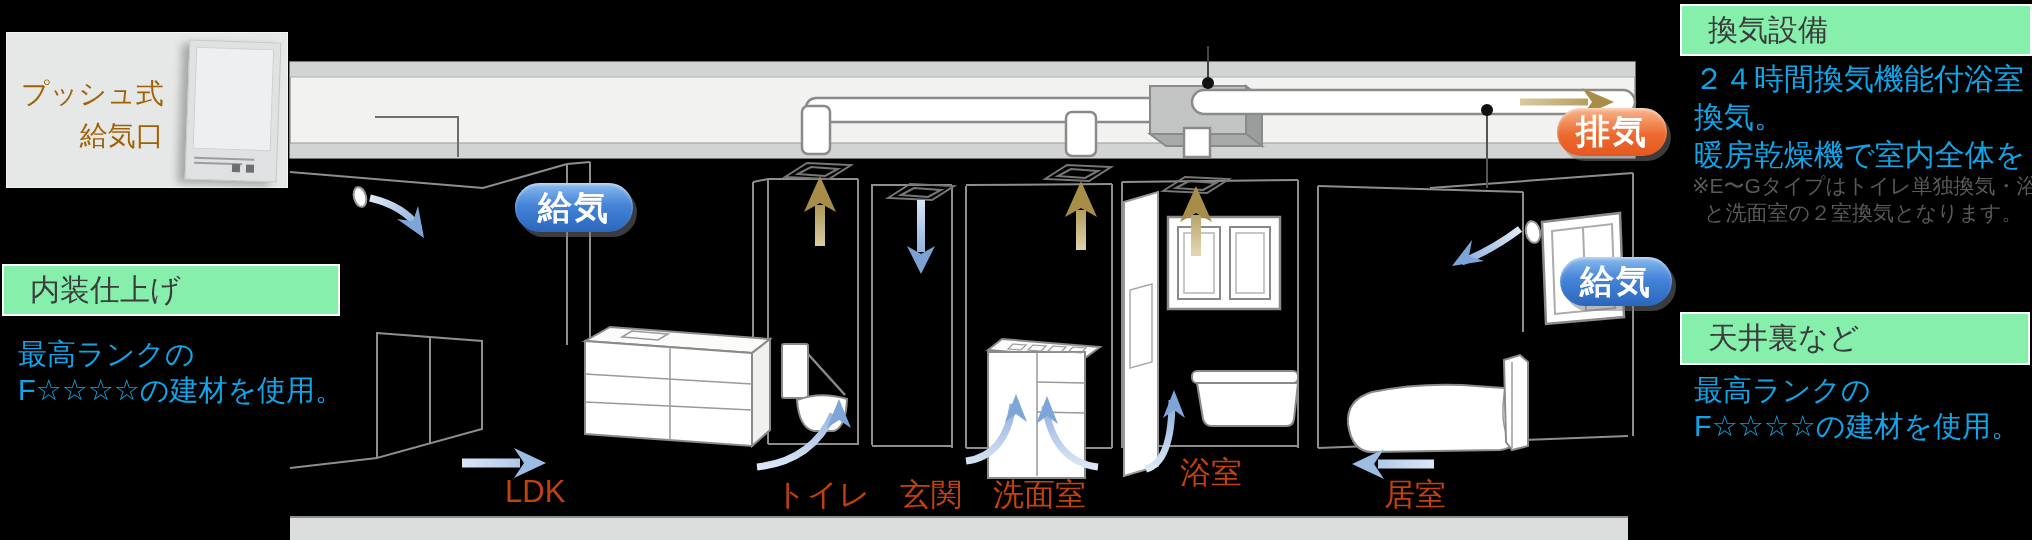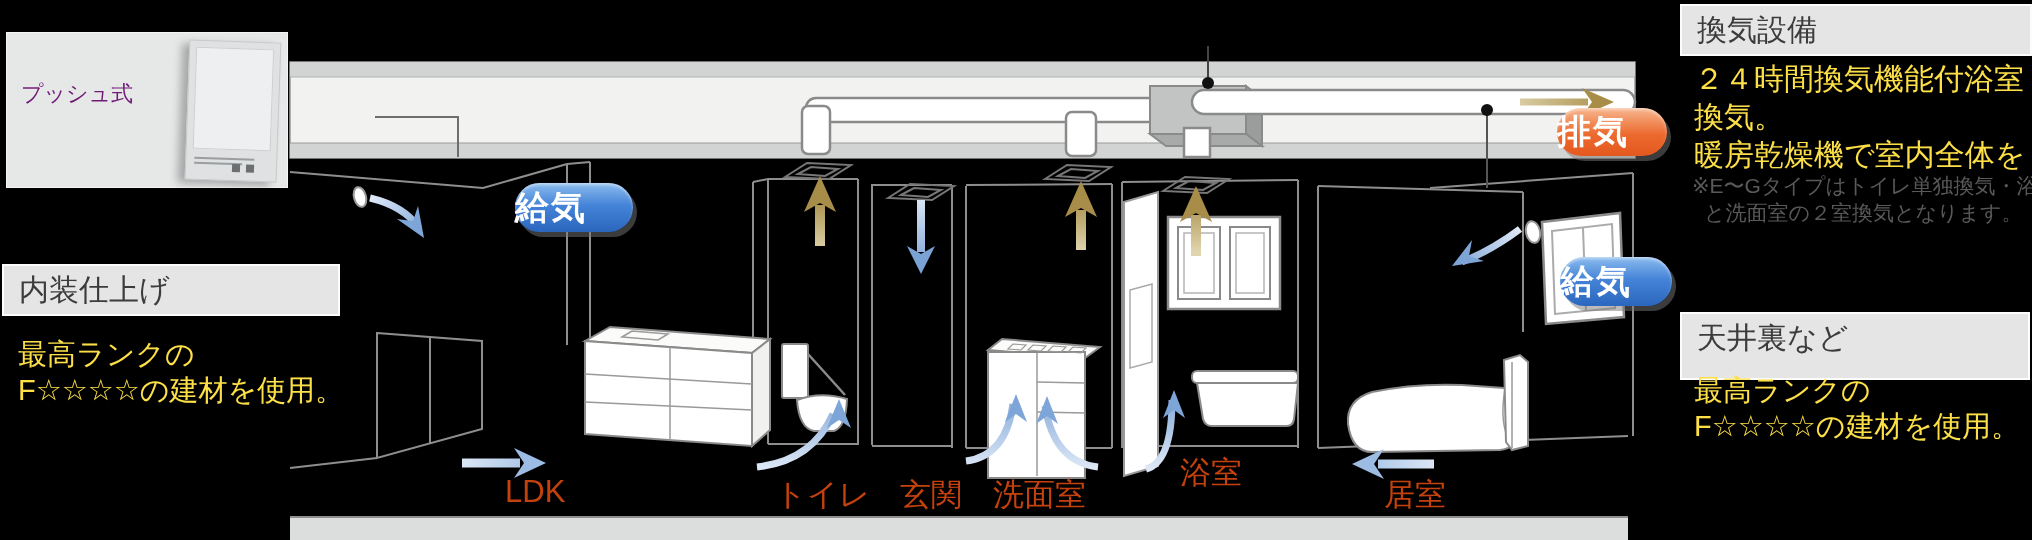--- a/index.html
+++ b/index.html
@@ -1,35 +1,35 @@
 <!DOCTYPE html>
 <html><head>
 <meta charset="utf-8">
 <style>
   html,body{margin:0;padding:0;background:#000;}
   #stage{position:relative;width:2032px;height:540px;background:#000;overflow:hidden;
          font-family:"Liberation Sans","DejaVu Sans",sans-serif;}
   #stage *{box-sizing:border-box;}
   .abs{position:absolute;}
   
-  .bar{background:#e5e5e5;border:2px solid #fdfdfd;color:#3c3c3c;
-       font-size:30px;line-height:48px;padding-left:15px;font-weight:400;}
+  .bar{background:#86efac;border:2px solid #fdfdfd;color:#3c3c3c;
+       font-size:30px;line-height:48px;padding-left:26px;font-weight:400;}
   .panel-product{left:6px;top:32px;width:282px;height:156px;background:#e6e8e8;
        border:1px solid #f5f5f5;}
-  .product-title{position:absolute;left:14px;top:40px;font-size:22px;line-height:42px;color:#701a75;text-align:right;}
+  .product-title{position:absolute;left:14px;top:40px;font-size:28px;line-height:42px;color:#a16207;text-align:right;}
   .photo{position:absolute;right:8px;top:8px;width:92px;height:140px;background:#dfe1e2;
        transform:rotate(2deg);box-shadow:-7px 4px 9px rgba(0,0,0,.28);border:1px solid #c7c9ca;}
   .photo-inner{position:absolute;left:6px;top:6px;right:6px;bottom:30px;background:#edeff0;border:1px solid #cdcfd0;}
   .photo-line{position:absolute;left:8px;height:2px;background:#9a9ea0;}
   .qr{position:absolute;width:8px;height:8px;background:#6b6f71;bottom:8px;}
-  .body-text{color:#fde047;font-size:29px;line-height:36px;white-space:nowrap;}
+  .body-text{color:#0ea5e9;font-size:29px;line-height:36px;white-space:nowrap;}
   .note-text{color:#595959;font-size:21px;line-height:27px;white-space:nowrap;}
   
   .badge{border-radius:999px;color:#fff;font-size:34px;font-weight:bold;text-align:center;
-       letter-spacing:2px;display:flex;align-items:center;}
+       letter-spacing:2px;display:flex;align-items:center;justify-content:center;}
   .badge-blue{background:linear-gradient(180deg,#8cbcee 0%,#4584d8 45%,#2a66bd 100%);
        box-shadow:4px 5px 0 rgba(120,120,120,.5), inset 0 2px 3px rgba(255,255,255,.45);}
   .badge-orange{background:linear-gradient(180deg,#f7b78f 0%,#ec6a2f 55%,#e4581f 100%);
        box-shadow:4px 5px 0 rgba(120,120,120,.5), inset 0 2px 3px rgba(255,255,255,.45);}
   .room-label{color:#c2410c;font-size:31px;white-space:nowrap;}
 </style>
 </head>
 <body>
 
 <div id="stage">
@@ -270,20 +270,21 @@
       <g>
         <path d="M1146,469 Q1172,462 1172,400" fill="none" stroke="url(#gRise)" stroke-width="7"></path>
         <polygon points="1174,390 1185,418 1174,410 1163,418" fill="#7ea5d7"></polygon>
       </g>
     </g>
   </svg>
 
   <div class="abs panel-product">
     <div class="product-title">
       <div>プッシュ式</div>
+      <div>給気口</div>
     </div>
     <div class="photo">
       <div class="photo-inner"></div>
       <div class="photo-line" style="top:116px;width:60px"></div>
       <div class="photo-line" style="top:121px;width:48px"></div>
       <div class="qr" style="left:46px"></div>
       <div class="qr" style="left:60px"></div>
     </div>
   </div>
 
@@ -301,21 +302,21 @@
   <div class="abs body-text" style="left:1694px;top:60px;font-size:30px;line-height:38px">
     <div>２４時間換気機能付浴室</div>
     <div>換気。</div>
     <div>暖房乾燥機で室内全体を</div>
   </div>
   <div class="abs note-text" style="left:1692px;top:172px">
     <div>※E〜Gタイプはトイレ単独換気・浴室</div>
     <div style="padding-left:12px">と洗面室の２室換気となります。</div>
   </div>
 
-  <div class="abs bar" style="left:1680px;top:312px;width:350px;height:68px">
+  <div class="abs bar" style="left:1680px;top:312px;width:350px;height:53px">
     <span>天井裏など</span>
   </div>
   <div class="abs body-text" style="left:1694px;top:372px">
     <div>最高ランクの</div>
     <div>F☆☆☆☆の建材を使用。</div>
   </div>
 
   <div class="abs badge badge-blue" style="left:515px;top:183px;width:118px;height:49px">
     <span>給気</span>
   </div>

